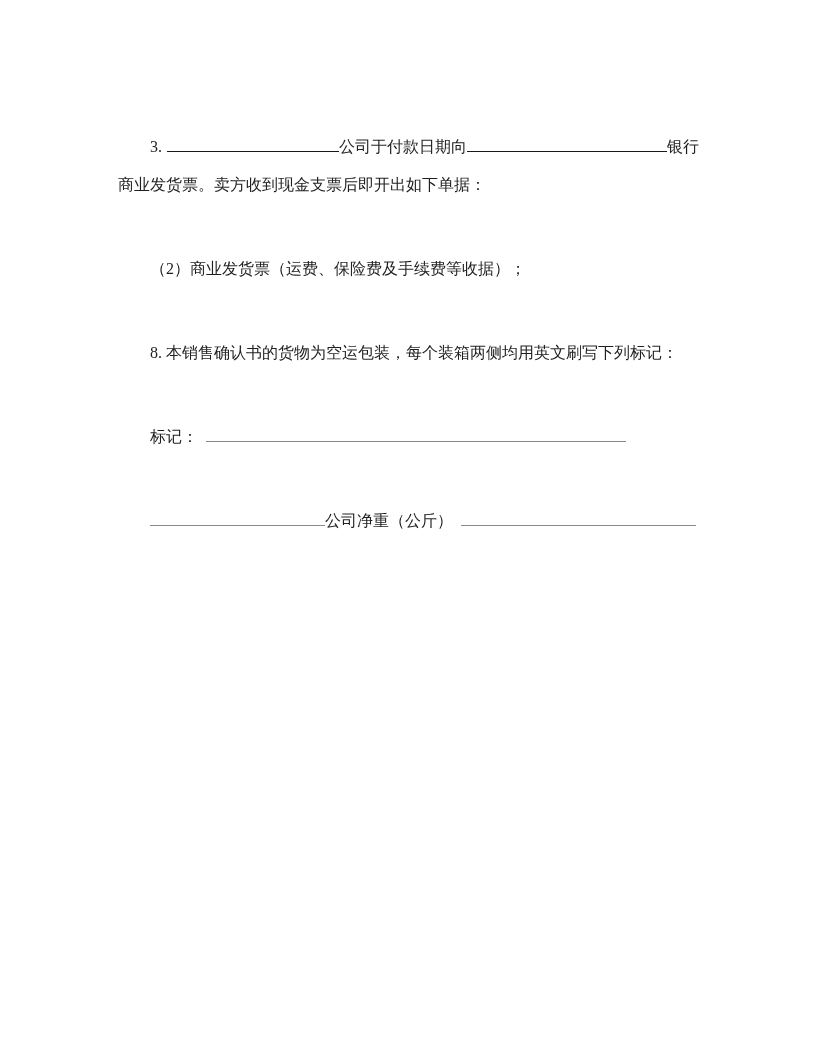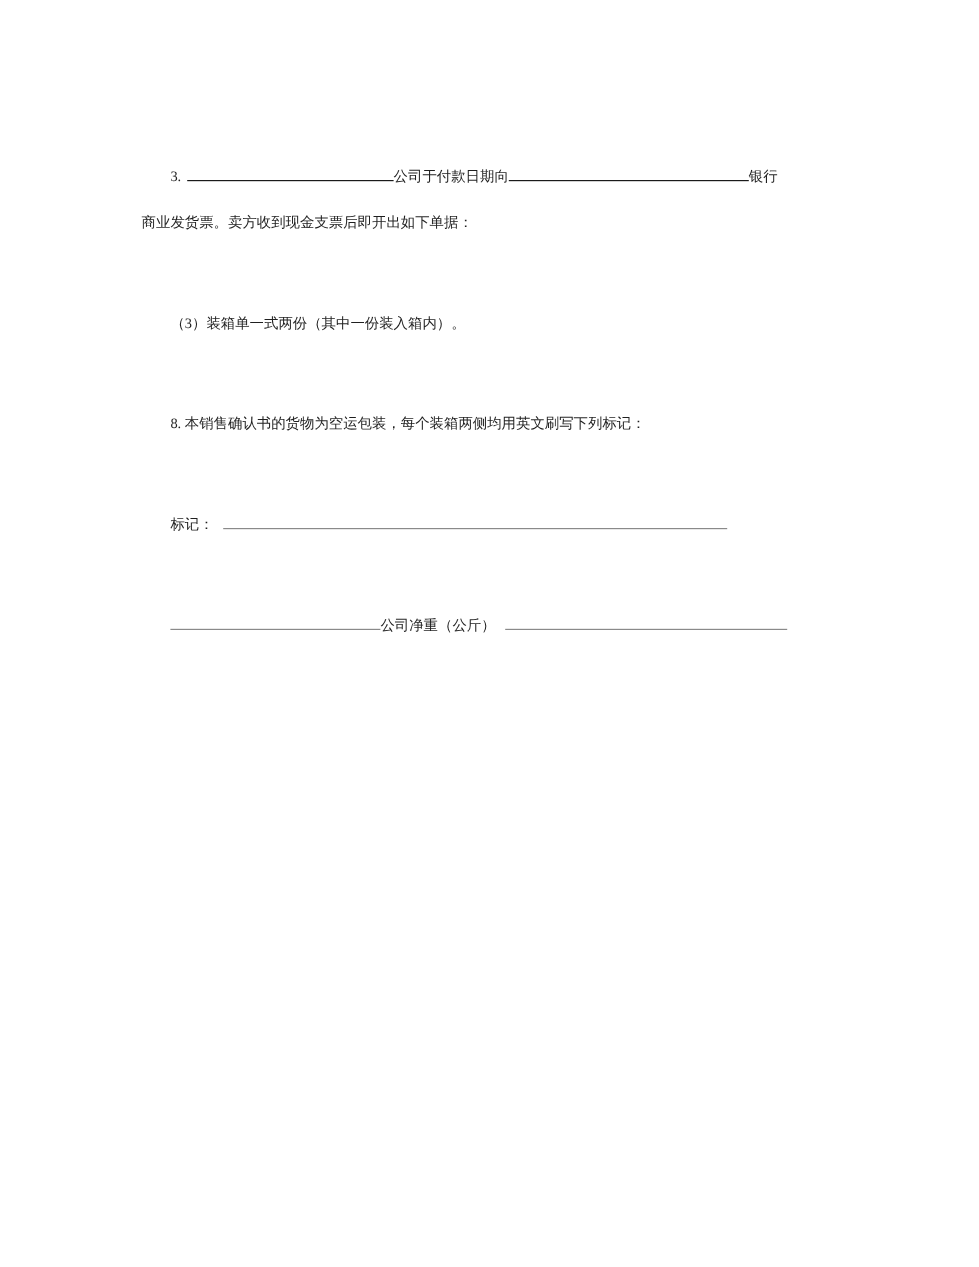--- a/index.html
+++ b/index.html
@@ -10,21 +10,21 @@
   }
   * { margin: 0; padding: 0; box-sizing: border-box; }
   html, body { background: var(--page-bg); }
   .page {
     position: relative;
     width: 816px;
     height: 1056px;
     background: var(--page-bg);
     color: var(--text);
     font-family: "Liberation Serif", "DejaVu Serif", serif;
-    font-size: 12px;
+    font-size: 16px;
     line-height: 38px;
     padding: 128px 118px 0 118px;
     overflow: hidden;
   }
   p.para {
     margin: 0 0 46px 0;
     white-space: nowrap;
   }
   p.indent { text-indent: 2em; }
   .blank {
@@ -47,22 +47,22 @@
   .g8 { margin-left: 8px; }
 </style>
 </head>
 <body>
 
 <div class="page">
 
   <p class="para indent"><span>3.</span><span class="blank w172 g5"></span><span>公司于付款日期向</span><span class="blank w200"></span><span>银行</span><br><span>商业发货票。卖方收到现金支票后即开出如下单据：</span></p>
 
 
+  <p class="para indent"><span>（2）商业发货票（运费、保险费及手续费等收据）；</span></p>
 
-  <p class="para indent"><span>（3）装箱单一式两份（其中一份装入箱内）。</span></p>
 
   <p class="para indent"><span>8. 本销售确认书的货物为空运包装，每个装箱两侧均用英文刷写下列标记：</span></p>
 
   <p class="para indent"><span>标记：</span><span class="blank gray w420 g8"></span></p>
 
   <p class="para indent"><span class="blank gray w175"></span><span>公司净重（公斤）</span><span class="blank gray w235 g8"></span></p>
 
 
 
 </div>

